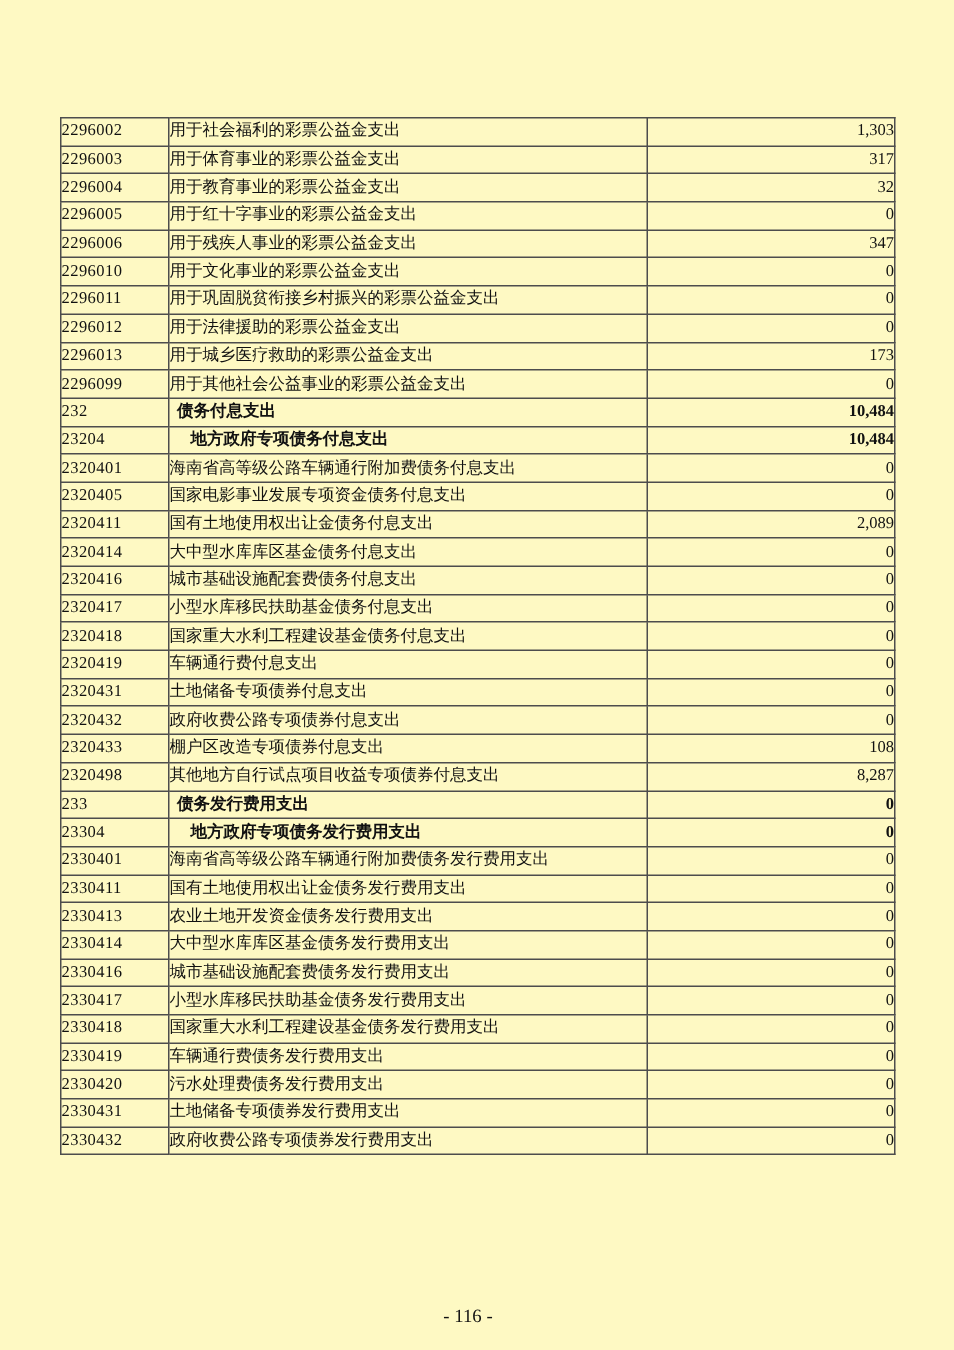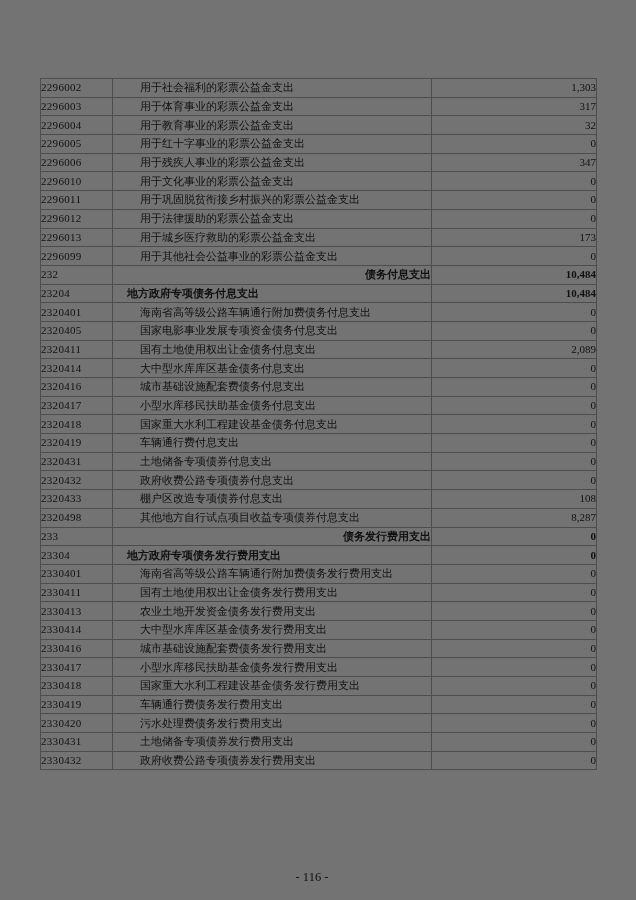--- a/index.html
+++ b/index.html
@@ -11,21 +11,21 @@
     height: 900px;
     background: #ffffff;
     position: relative;
     font-family: "Liberation Serif", "DejaVu Serif", serif;
     color: #111111;
     overflow: hidden;
   }
   .page {
     position: absolute;
     inset: 0;
-    background: #737373;
+    background: #fef9c3;
   }
   table.budget {
     position: absolute;
     left: 40px;
     top: 78px;
     width: 556px;
     border-collapse: collapse;
     table-layout: fixed;
   }
   table.budget td {
@@ -35,23 +35,23 @@
     padding: 0;
     vertical-align: middle;
     white-space: nowrap;
     overflow: hidden;
     line-height: 1;
   }
   td.col-code {
     padding-left: 6px;
     letter-spacing: 0.3px;
   }
-  td.col-desc.indent-0 { padding-left: 5px; text-align: right; }
+  td.col-desc.indent-0 { padding-left: 5px; }
   td.col-desc.indent-1 { padding-left: 14px; margin-top: 16px; }
-  td.col-desc.indent-2 { padding-left: 27px; }
+  td.col-desc.indent-2 { }
   td.col-amount {
     text-align: right;
     padding-right: 5px;
   }
   tr.bold td.col-desc,
   tr.bold td.col-amount {
     font-weight: bold;
   }
   .footer {
     position: absolute;

